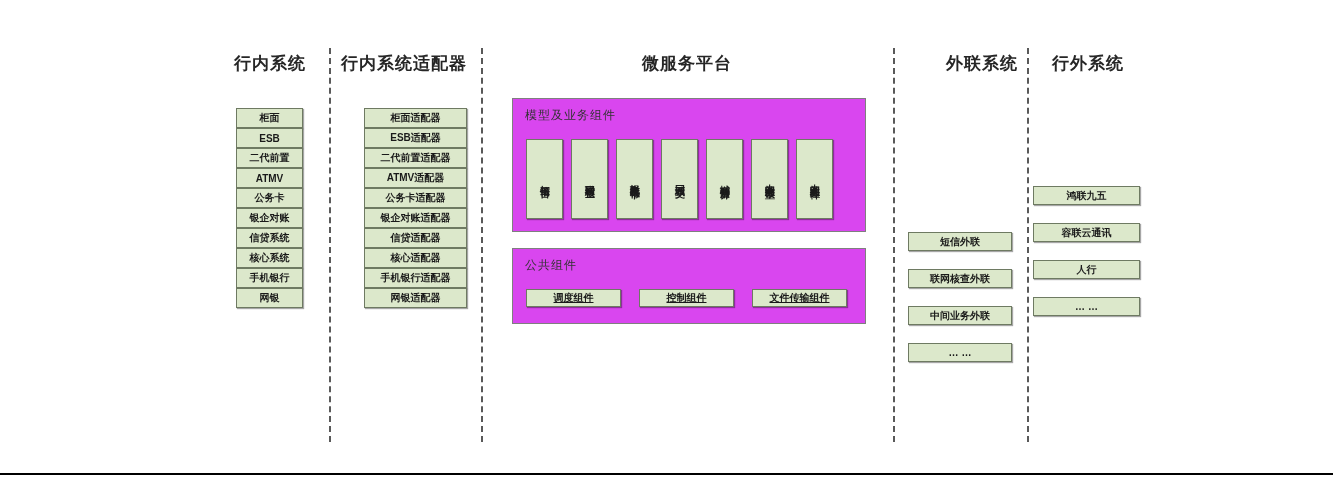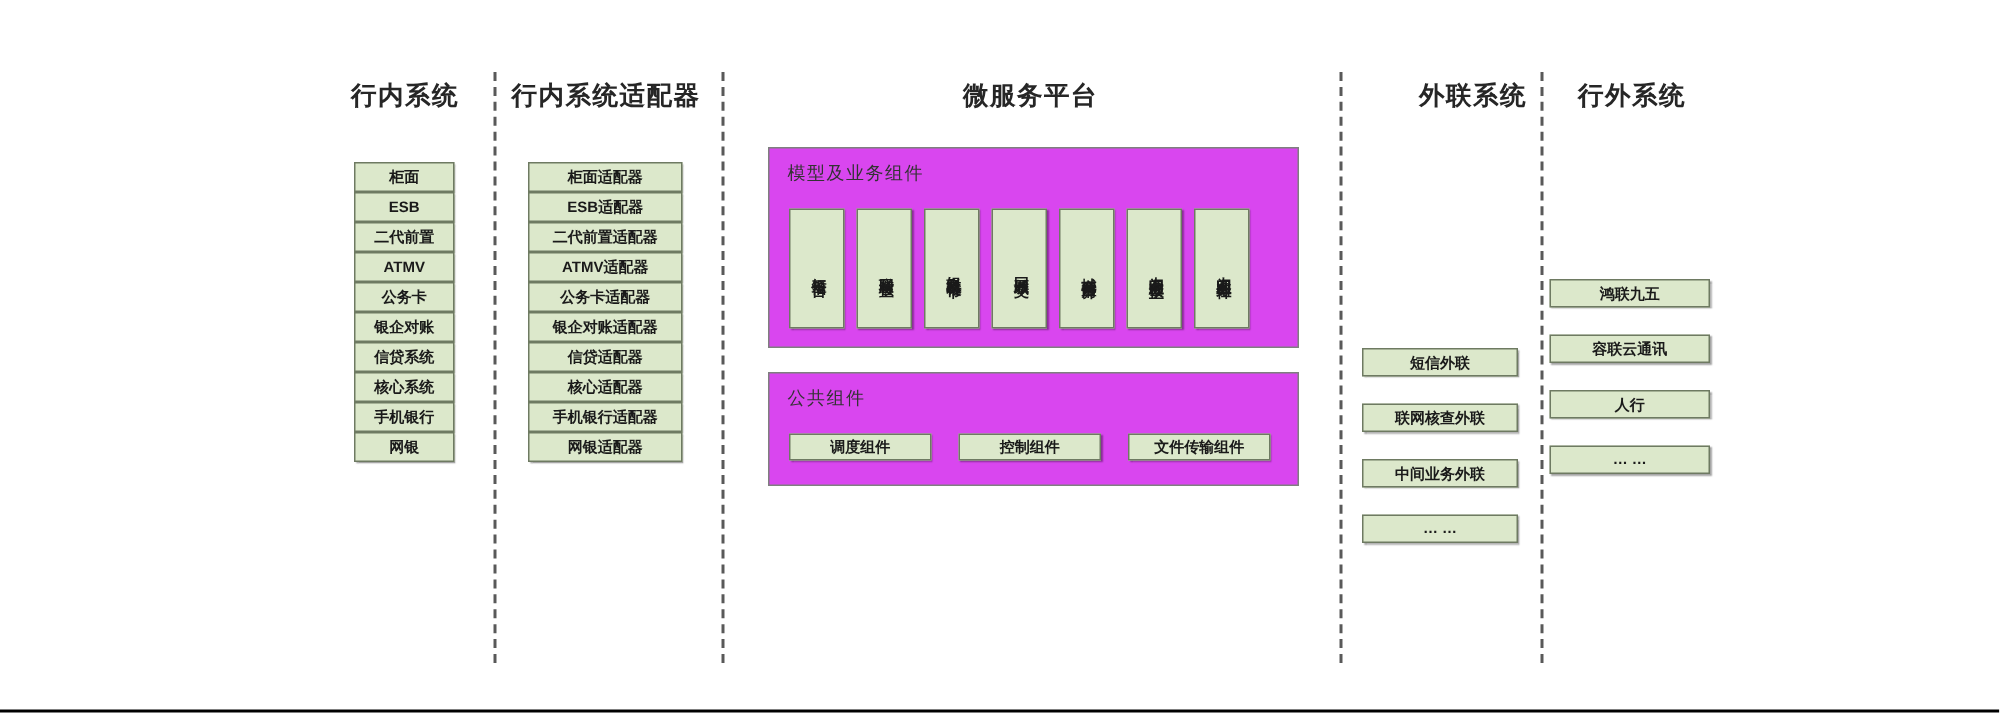--- a/index.html
+++ b/index.html
@@ -44,21 +44,21 @@
     font-size:12px;color:#333333;letter-spacing:1px;
   }
   .vrow{position:absolute;left:13px;top:40px;display:flex;gap:8px;}
   .vnode{
     width:37px;height:80px;
     writing-mode:vertical-rl;text-orientation:upright;
     letter-spacing:1px;
     font-size:10px;
   }
   .hrow{position:absolute;left:13px;display:flex;gap:18px;}
-  .hnode{width:95px;height:18px;}
+  .hnode{width:95px;height:18px;text-decoration:underline;}
   .bottom-rule{
     position:absolute;left:0;top:473px;width:1333px;height:2px;
     background:#000000;
   }
 </style>
 </head>
 <body>
 
 <div class="canvas">
 
@@ -79,21 +79,21 @@
     <div class="node node-h">二代前置</div>
     <div class="node node-h">ATMV</div>
     <div class="node node-h">公务卡</div>
     <div class="node node-h">银企对账</div>
     <div class="node node-h">信贷系统</div>
     <div class="node node-h">核心系统</div>
     <div class="node node-h">手机银行</div>
     <div class="node node-h">网银</div>
   </div>
 
-  <div class="stack stack-10" style="left:352px;top:108px;width:103px;">
+  <div class="stack stack-10" style="left:364px;top:108px;width:103px;">
     <div class="node node-h">柜面适配器</div>
     <div class="node node-h">ESB适配器</div>
     <div class="node node-h">二代前置适配器</div>
     <div class="node node-h">ATMV适配器</div>
     <div class="node node-h">公务卡适配器</div>
     <div class="node node-h">银企对账适配器</div>
     <div class="node node-h">信贷适配器</div>
     <div class="node node-h">核心适配器</div>
     <div class="node node-h">手机银行适配器</div>
     <div class="node node-h">网银适配器</div>

